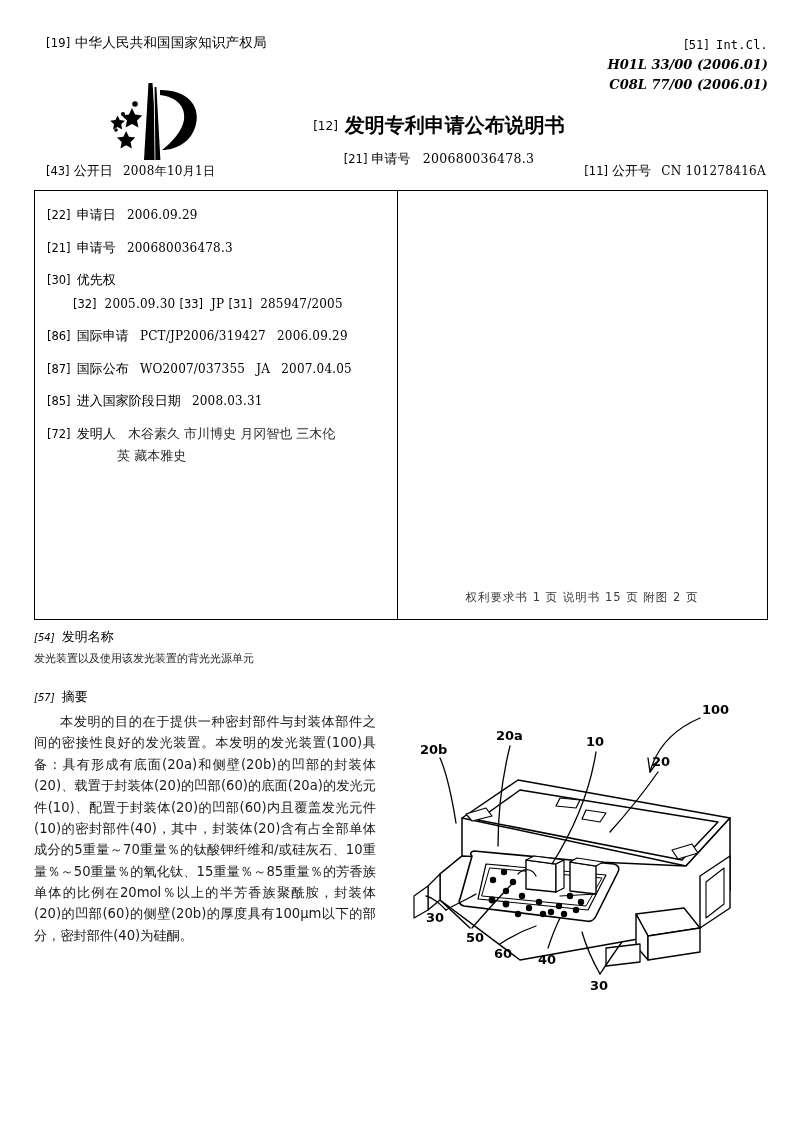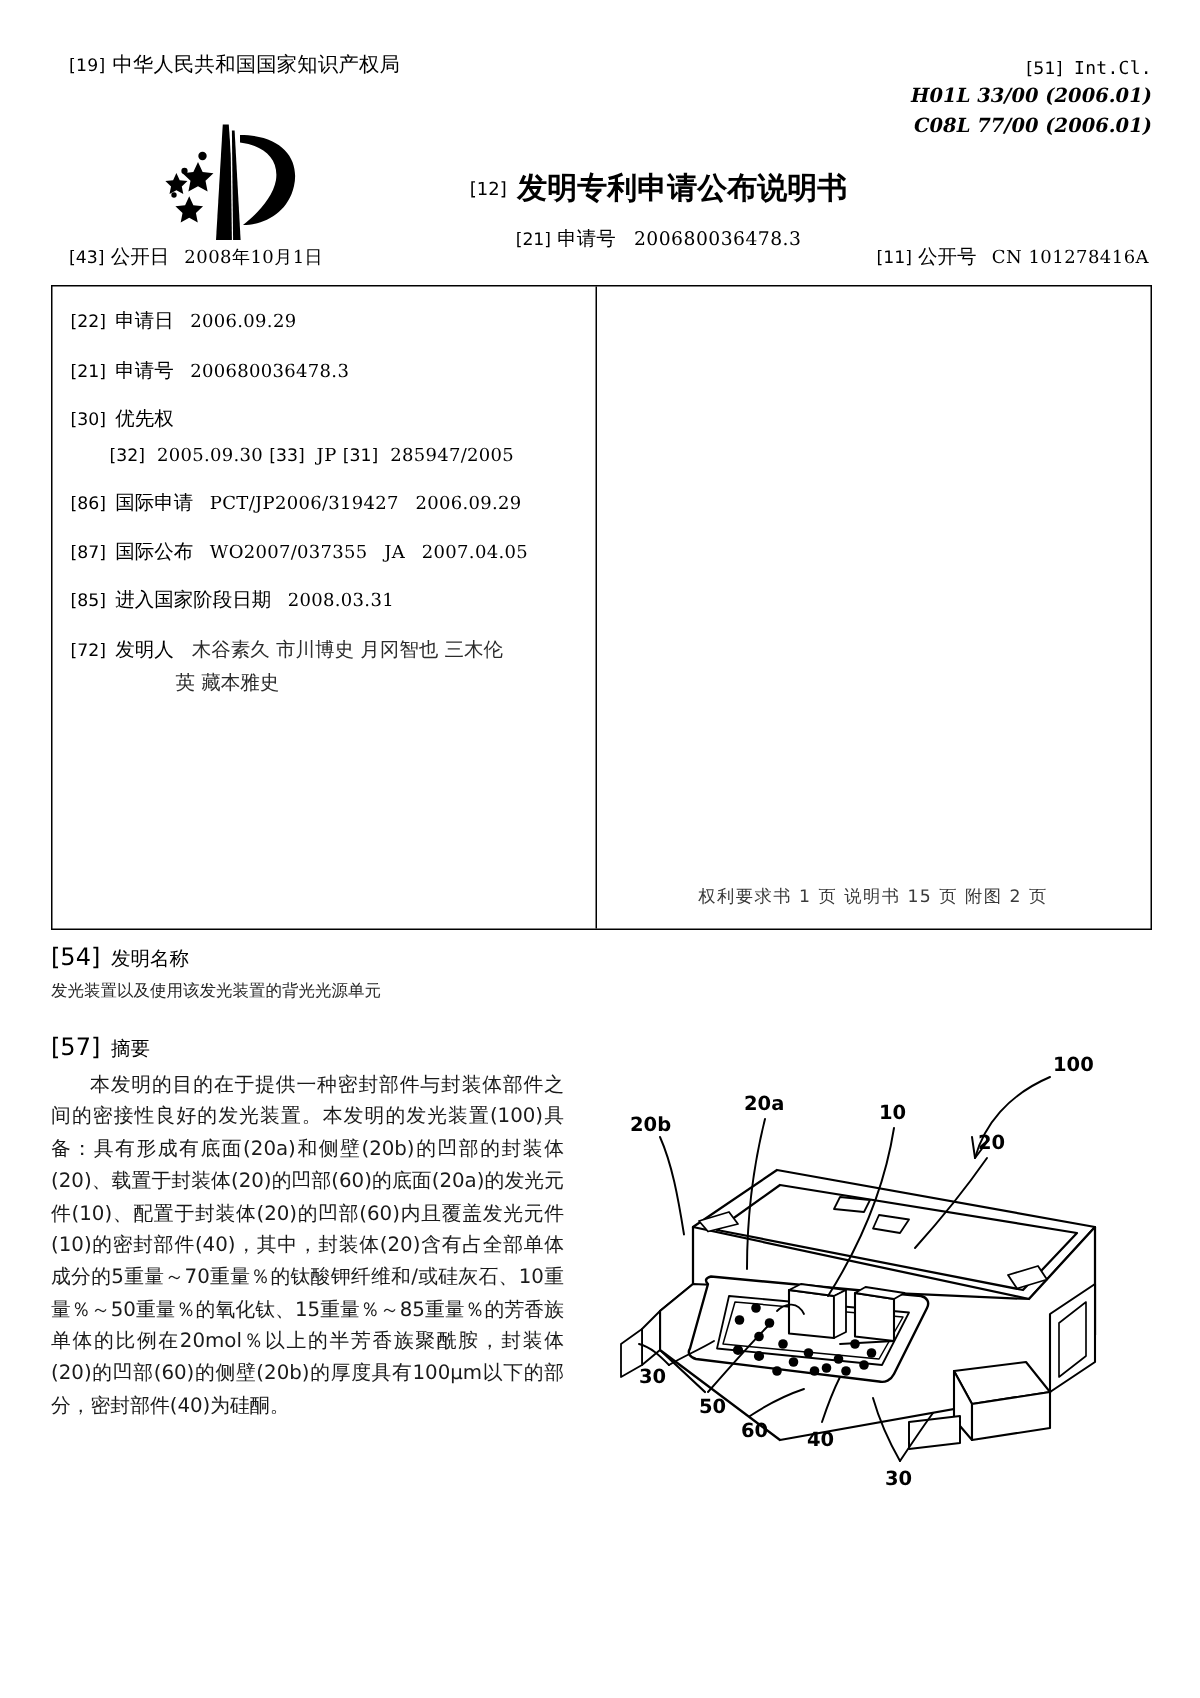--- a/index.html
+++ b/index.html
@@ -193,21 +193,21 @@
   .lower {
     position: absolute;
     left: 34px; top: 628px;
     width: 734px;
   }
   .sec-head {
     font-size: 13px;
     margin-bottom: 5px;
     white-space: nowrap;
   }
-  .sec-head .inid-sq { font-size: 16px; margin-right: 3px; }
+  .sec-head .inid-sq { font-size: 10px; margin-right: 3px; font-style: italic; }
   .invention-title {
     font-size: 11px;
     margin-bottom: 16px;
     color: #262626;
   }
   .abstract-col {
     position: absolute;
     left: 0; top: 60px;
     width: 350px;
   }

